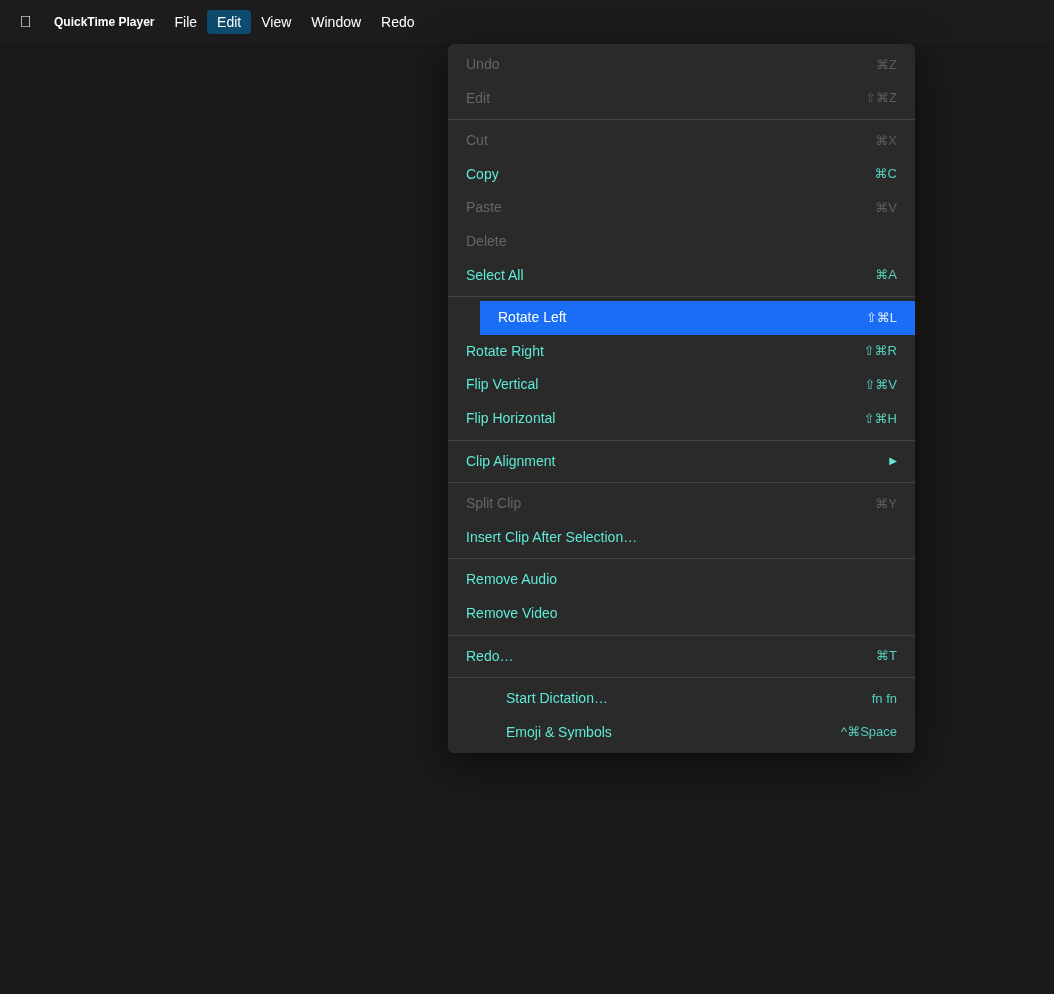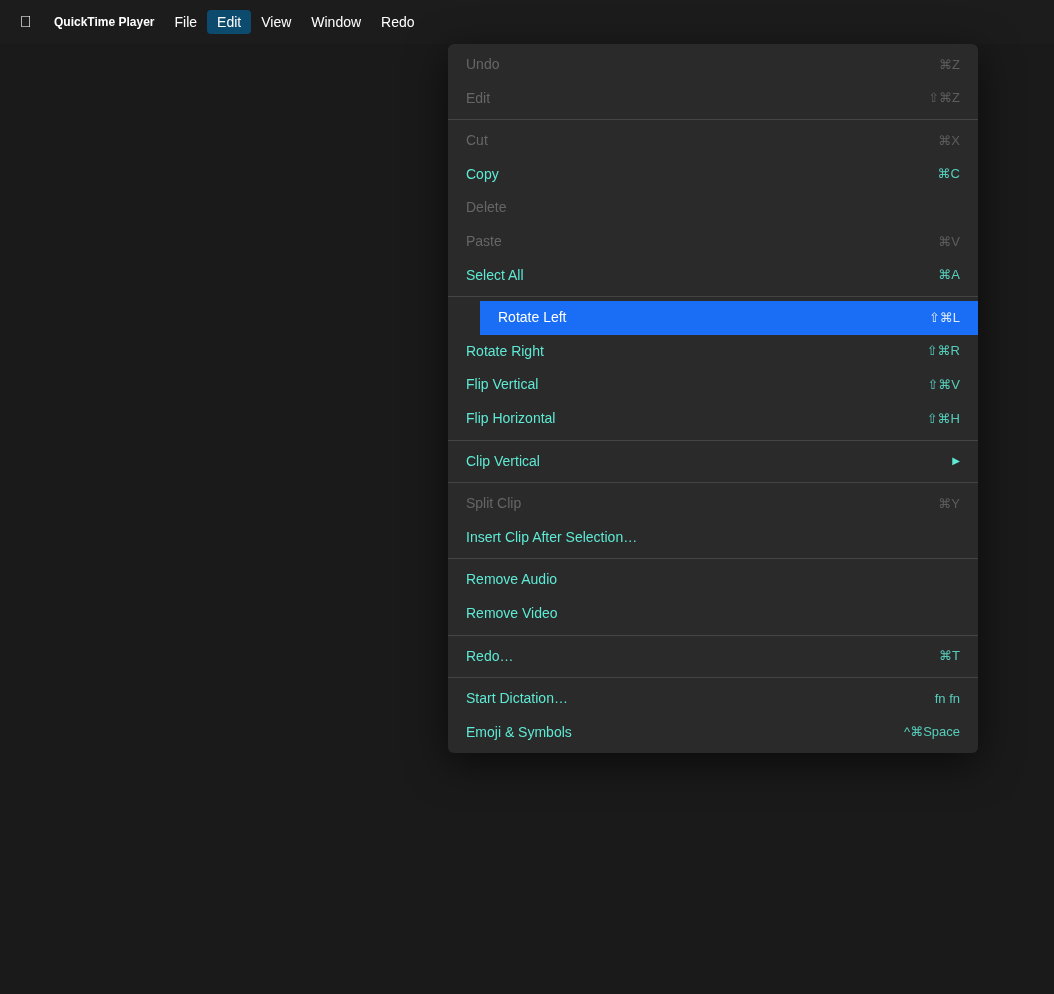--- a/index.html
+++ b/index.html
@@ -55,34 +55,35 @@
     .menubar-item.active {
       background-color: #0c4a6e;
       color: #ffffff;
     }
 
     
     .dropdown-menu {
       position: absolute;
       top: 44px;
       left: 448px;
-      width: 530px;
+      width: 467px;
       background-color: #2a2a2a;
       border-radius: 6px;
       box-shadow: 0 10px 40px rgba(0,0,0,0.6);
       overflow: hidden;
       z-index: 200;
     }
 
     .menu-section {
       border-bottom: 1px solid #444444;
     }
 
     .menu-section:last-child {
       border-bottom: none;
+      padding-left: 40px;
     }
 
     .menu-item {
       display: flex;
       align-items: center;
       justify-content: space-between;
       padding: 7px 18px;
       cursor: default;
       color: #5eead4;
       font-size: 14px;
@@ -150,26 +151,26 @@
   <div class="menu-section section-padding">
     <div class="menu-item disabled">
       <span class="label">Cut</span>
       <span class="shortcut">⌘X</span>
     </div>
     <div class="menu-item">
       <span class="label">Copy</span>
       <span class="shortcut">⌘C</span>
     </div>
     <div class="menu-item disabled">
-      <span class="label">Delete</span>
-      <span class="shortcut"></span>
-    </div>
-    <div class="menu-item disabled">
       <span class="label">Paste</span>
       <span class="shortcut">⌘V</span>
+    </div>
+    <div class="menu-item disabled">
+      <span class="label">Delete</span>
+      <span class="shortcut"></span>
     </div>
     <div class="menu-item">
       <span class="label">Select All</span>
       <span class="shortcut">⌘A</span>
     </div>
   </div>
 
   <div class="menu-section section-padding">
     <div class="menu-item highlighted">
       <span class="label">Rotate Left</span>
@@ -184,21 +185,21 @@
       <span class="shortcut">⇧⌘V</span>
     </div>
     <div class="menu-item">
       <span class="label">Flip Horizontal</span>
       <span class="shortcut">⇧⌘H</span>
     </div>
   </div>
 
   <div class="menu-section section-padding">
     <div class="menu-item">
-      <span class="label">Clip Vertical</span>
+      <span class="label">Clip Alignment</span>
       <span class="arrow">▶</span>
     </div>
   </div>
 
   <div class="menu-section section-padding">
     <div class="menu-item disabled">
       <span class="label">Split Clip</span>
       <span class="shortcut">⌘Y</span>
     </div>
     <div class="menu-item">

